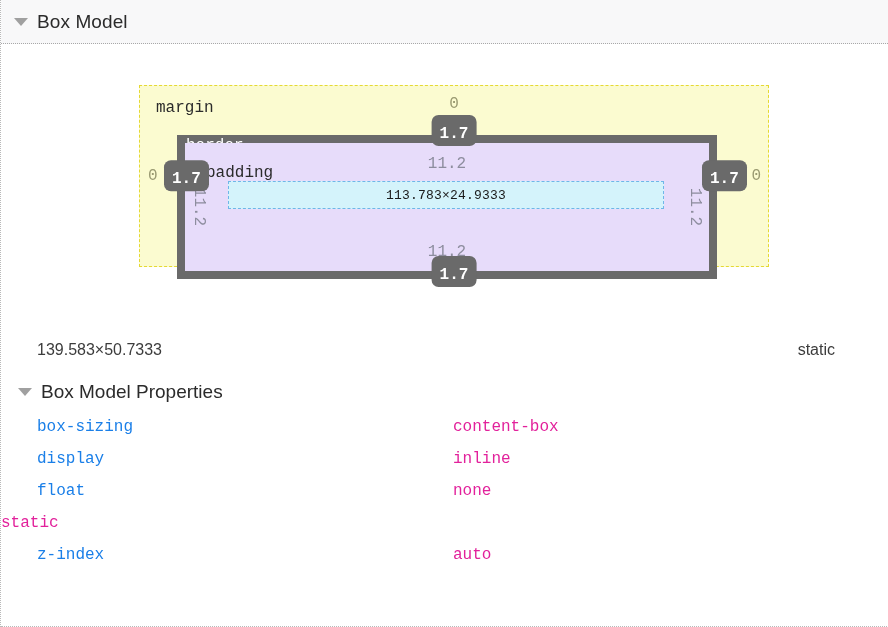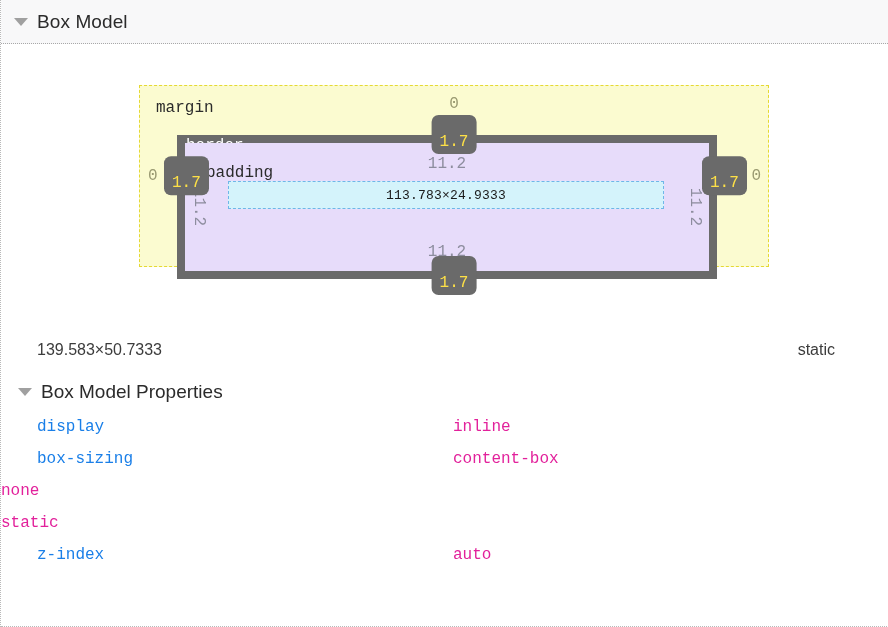--- a/index.html
+++ b/index.html
@@ -113,25 +113,26 @@
   
   .val {
     position: absolute;
     font-family: "Liberation Mono", monospace;
     font-size: 16px;
     white-space: nowrap;
   }
   .val.margin-val  { color: #9a9a72; }
   .val.padding-val { color: #8d8d9e; }
   .val.border-val {
-    color: #fde047;
+    color: #ffffff;
     background: #6a6a6a;
     border-radius: 7px;
-    padding: 18px 8px 3px;
+    padding: 10px 8px 3px;
     line-height: 1.15;
+    font-weight: bold;
   }
 
   
   .m-top    { left: 50%; top: 9px;  transform: translateX(-50%); }
   .m-bottom { left: 50%; bottom: 7px; transform: translateX(-50%); }
   .m-left   { left: 8px;  top: 50%; transform: translateY(-50%); }
   .m-right  { right: 7px; top: 50%; transform: translateY(-50%); }
 
   
   .b-top    { left: 50%; top: 29px;  transform: translateX(-50%); }
@@ -235,28 +236,29 @@
     <span>static</span>
   </div>
 
   <div class="props-header">
     <span class="twisty"></span>
     <span class="props-title">Box Model Properties</span>
   </div>
 
   <div class="prop-list">
     <div class="prop-row">
+      <span class="prop-name">box-sizing</span>
+      <span class="prop-value">content-box</span>
+    </div>
+    <div class="prop-row">
       <span class="prop-name">display</span>
       <span class="prop-value">inline</span>
     </div>
     <div class="prop-row">
-      <span class="prop-name">box-sizing</span>
-      <span class="prop-value">content-box</span>
-    </div>
-    <div class="prop-row">
+      <span class="prop-name">float</span>
       <span class="prop-value">none</span>
     </div>
     <div class="prop-row">
       <span class="prop-value">static</span>
     </div>
     <div class="prop-row">
       <span class="prop-name">z-index</span>
       <span class="prop-value">auto</span>
     </div>
   </div>

